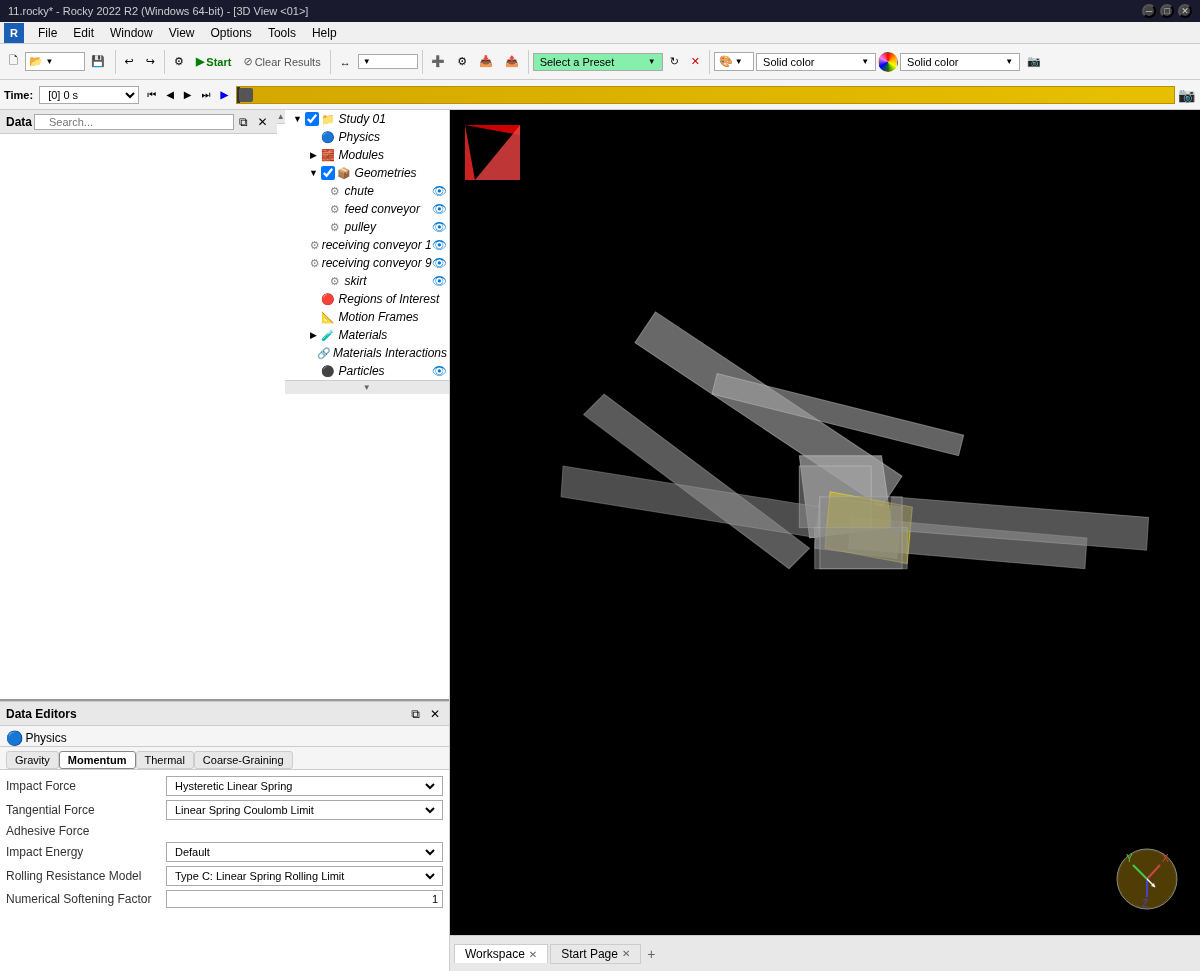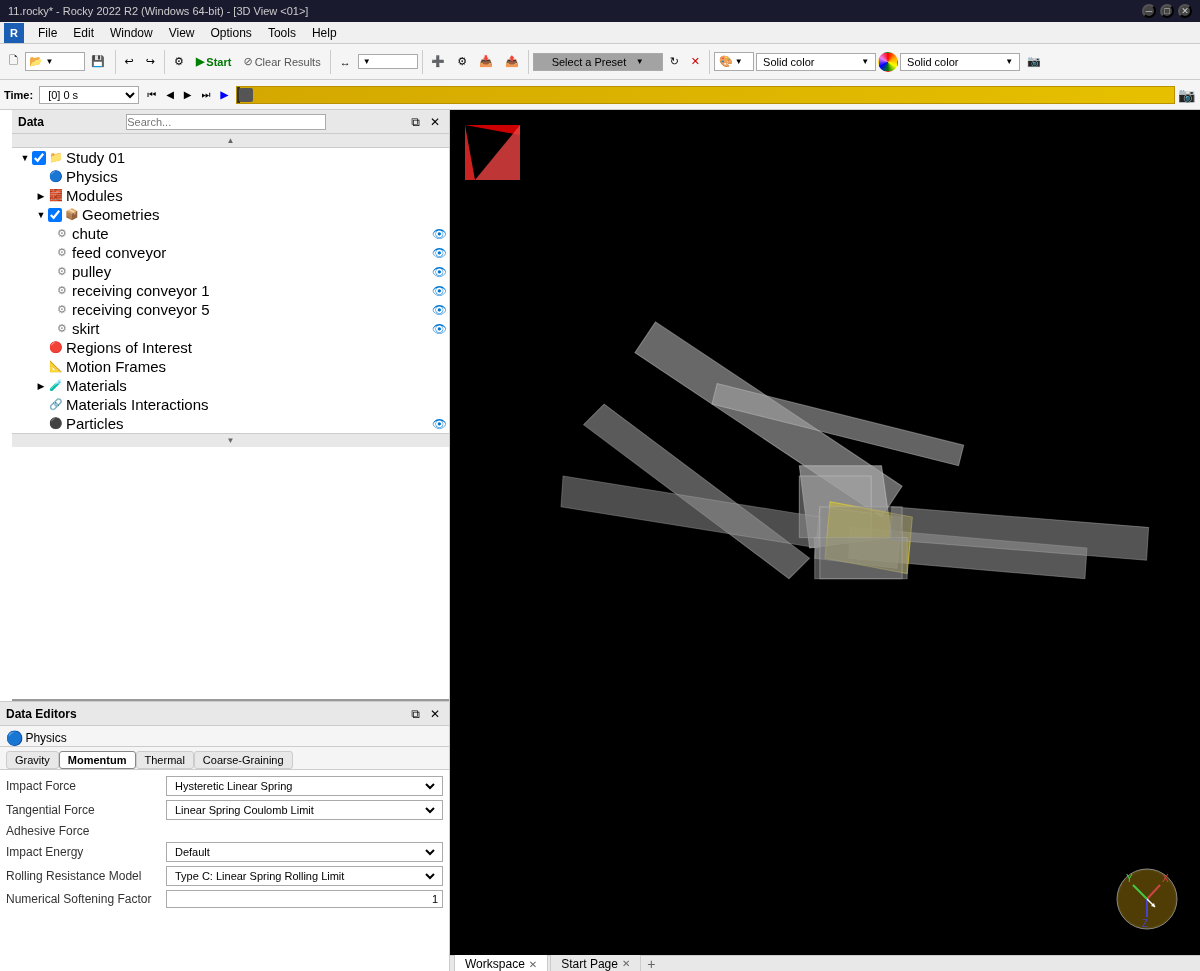--- a/index.html
+++ b/index.html
@@ -36,35 +36,35 @@
     #timeline-marker { position: absolute; left: 0; top: 0; height: 100%; width: 3px; background: #333; }
     #snap-icon { font-size: 14px; margin-left: 4px; cursor: pointer; }
 
     
     #main-layout { display: flex; height: calc(971px - 22px - 22px - 36px - 30px); }
 
     
     #left-panel { width: 450px; display: flex; flex-direction: column; background: #fff; border-right: 1px solid #ccc; }
 
     
-    #data-panel { flex: 1; display: flex; flex-direction: column; min-height: 0; border-bottom: 2px solid #999; margin-left: 12px; }
+    #data-panel { flex: 1; display: flex; flex-direction: row; min-height: 0; border-bottom: 2px solid #999; }
     #data-header { background: #e8e8e8; display: flex; align-items: center; justify-content: space-between; padding: 2px 6px; border-bottom: 1px solid #ccc; height: 24px; }
     #data-header-title { font-weight: bold; font-size: 12px; }
     #data-header-actions { display: flex; gap: 4px; }
     .header-btn { background: transparent; border: none; cursor: pointer; font-size: 12px; padding: 1px 3px; }
     #data-tree { flex: 1; overflow-y: auto; background: white; }
-    #data-search { width: 200px; border: 1px solid #aaa; padding: 1px 0; font-size: 11px; margin: 2px; }
+    #data-search { width: 200px; border: 1px solid #aaa; padding: 1px 14px; font-size: 11px; margin: 2px; }
 
     
     .tree-item { display: flex; align-items: center; padding: 1px 2px; cursor: pointer; white-space: nowrap; }
     .tree-indent { display: inline-block; }
     .tree-expand { width: 14px; display: inline-flex; align-items: center; justify-content: center; font-size: 9px; cursor: pointer; }
     .tree-checkbox { width: 14px; height: 14px; margin-right: 2px; }
     .tree-icon { width: 16px; height: 16px; display: inline-flex; align-items: center; justify-content: center; margin-right: 2px; font-size: 11px; }
-    .tree-label { font-size: 15px; }
+    .tree-label { font-size: 12px; font-style: italic; }
     .tree-visibility { margin-left: auto; color: #0078d4; font-size: 12px; cursor: pointer; }
 
     
     #editors-panel { height: 270px; display: flex; flex-direction: column; border-top: 1px solid #ccc; }
     #editors-header { background: #e8e8e8; display: flex; align-items: center; justify-content: space-between; padding: 2px 6px; border-bottom: 1px solid #ccc; height: 24px; }
     #editors-title { font-weight: bold; font-size: 12px; }
     #editors-actions { display: flex; gap: 4px; }
     #editors-tabs { display: flex; align-items: center; padding: 4px 6px 0; background: #f5f5f5; border-bottom: 1px solid #ccc; }
     .editor-tab-section { display: flex; align-items: center; gap: 2px; padding-right: 6px; }
     .physics-icon { color: #ff6600; font-size: 14px; }
@@ -72,21 +72,21 @@
     .field-label { width: 160px; font-size: 12px; color: #333; }
     .field-dropdown { flex: 1; border: 1px solid #aaa; padding: 2px 4px; font-size: 11px; background: white; cursor: pointer; display: flex; align-items: center; justify-content: center; }
     .field-dropdown select { width: 100%; border: none; background: transparent; font-size: 11px; cursor: pointer; outline: none; }
     .field-input { flex: 1; border: 1px solid #aaa; padding: 2px 4px; font-size: 11px; text-align: right; }
     .sub-tab { padding: 2px 8px; font-size: 11px; border: 1px solid #ccc; background: #e8e8e8; cursor: pointer; border-radius: 3px; }
     .sub-tab.active { background: white; border-color: #888; font-weight: bold; }
 
     
     #right-panel { flex: 1; display: flex; flex-direction: column; }
     #view-3d { flex: 1; background: #000; position: relative; overflow: hidden; }
-    #view-tabs { display: flex; align-items: center; background: #e8e8e8; border-top: 1px solid #ccc; padding: 0 4px; height: 16px; }
+    #view-tabs { display: flex; align-items: center; background: #e8e8e8; border-top: 1px solid #ccc; padding: 0 4px; height: 36px; }
     .view-tab { padding: 2px 10px; font-size: 12px; cursor: pointer; border: 1px solid #ccc; background: #e8e8e8; margin-right: 2px; display: flex; align-items: center; gap: 4px; }
     .view-tab.active { background: white; border-bottom: none; }
     .view-tab-close { font-size: 10px; cursor: pointer; color: #666; }
     .view-tab-add { font-size: 14px; cursor: pointer; color: #666; padding: 0 4px; }
 
     
     ::-webkit-scrollbar { width: 8px; height: 8px; }
     ::-webkit-scrollbar-track { background: #f0f0f0; }
     ::-webkit-scrollbar-thumb { background: #aaa; border-radius: 4px; }
 
@@ -143,21 +143,21 @@
   <button class="tb-btn">↔</button>
   <div class="tb-dropdown" style="min-width:60px;">
     <span style="font-size:8px;">▼</span>
   </div>
   <div class="tb-separator"></div>
   <button class="tb-btn">➕</button>
   <button class="tb-btn">⚙</button>
   <button class="tb-btn">📥</button>
   <button class="tb-btn">📤</button>
   <div class="tb-separator"></div>
-  <div class="tb-dropdown" style="min-width:130px; border:1px solid #aaa; background:#a3a3a3; padding:2px 18px; display:flex; align-items:center;">
+  <div class="tb-dropdown" style="min-width:130px; border:1px solid #aaa; background:#86efac; padding:2px 6px; display:flex; align-items:center;">
     <span style="font-size:11px; flex:1;">Select a Preset</span>
     <span style="font-size:8px;">▼</span>
   </div>
   <button class="tb-btn">↻</button>
   <button class="tb-btn" style="color:#cc0000;">✕</button>
   <div class="tb-separator"></div>
   <div class="tb-dropdown" style="min-width:40px;">
     <span>🎨</span>
       <span style="font-size:8px;">▼</span>
   </div>
@@ -266,21 +266,21 @@
         <div class="tree-item">
           <span class="tree-indent" style="width:40px;"></span>
           <span class="tree-icon" style="color:#888;">⚙</span>
           <span class="tree-label">receiving conveyor 1</span>
           <span class="tree-visibility">👁</span>
         </div>
 
         <div class="tree-item">
           <span class="tree-indent" style="width:40px;"></span>
           <span class="tree-icon" style="color:#888;">⚙</span>
-          <span class="tree-label">receiving conveyor 5</span>
+          <span class="tree-label">receiving conveyor 9</span>
           <span class="tree-visibility">👁</span>
         </div>
 
         <div class="tree-item">
           <span class="tree-indent" style="width:40px;"></span>
           <span class="tree-icon" style="color:#888;">⚙</span>
           <span class="tree-label">skirt</span>
           <span class="tree-visibility">👁</span>
         </div>
 

